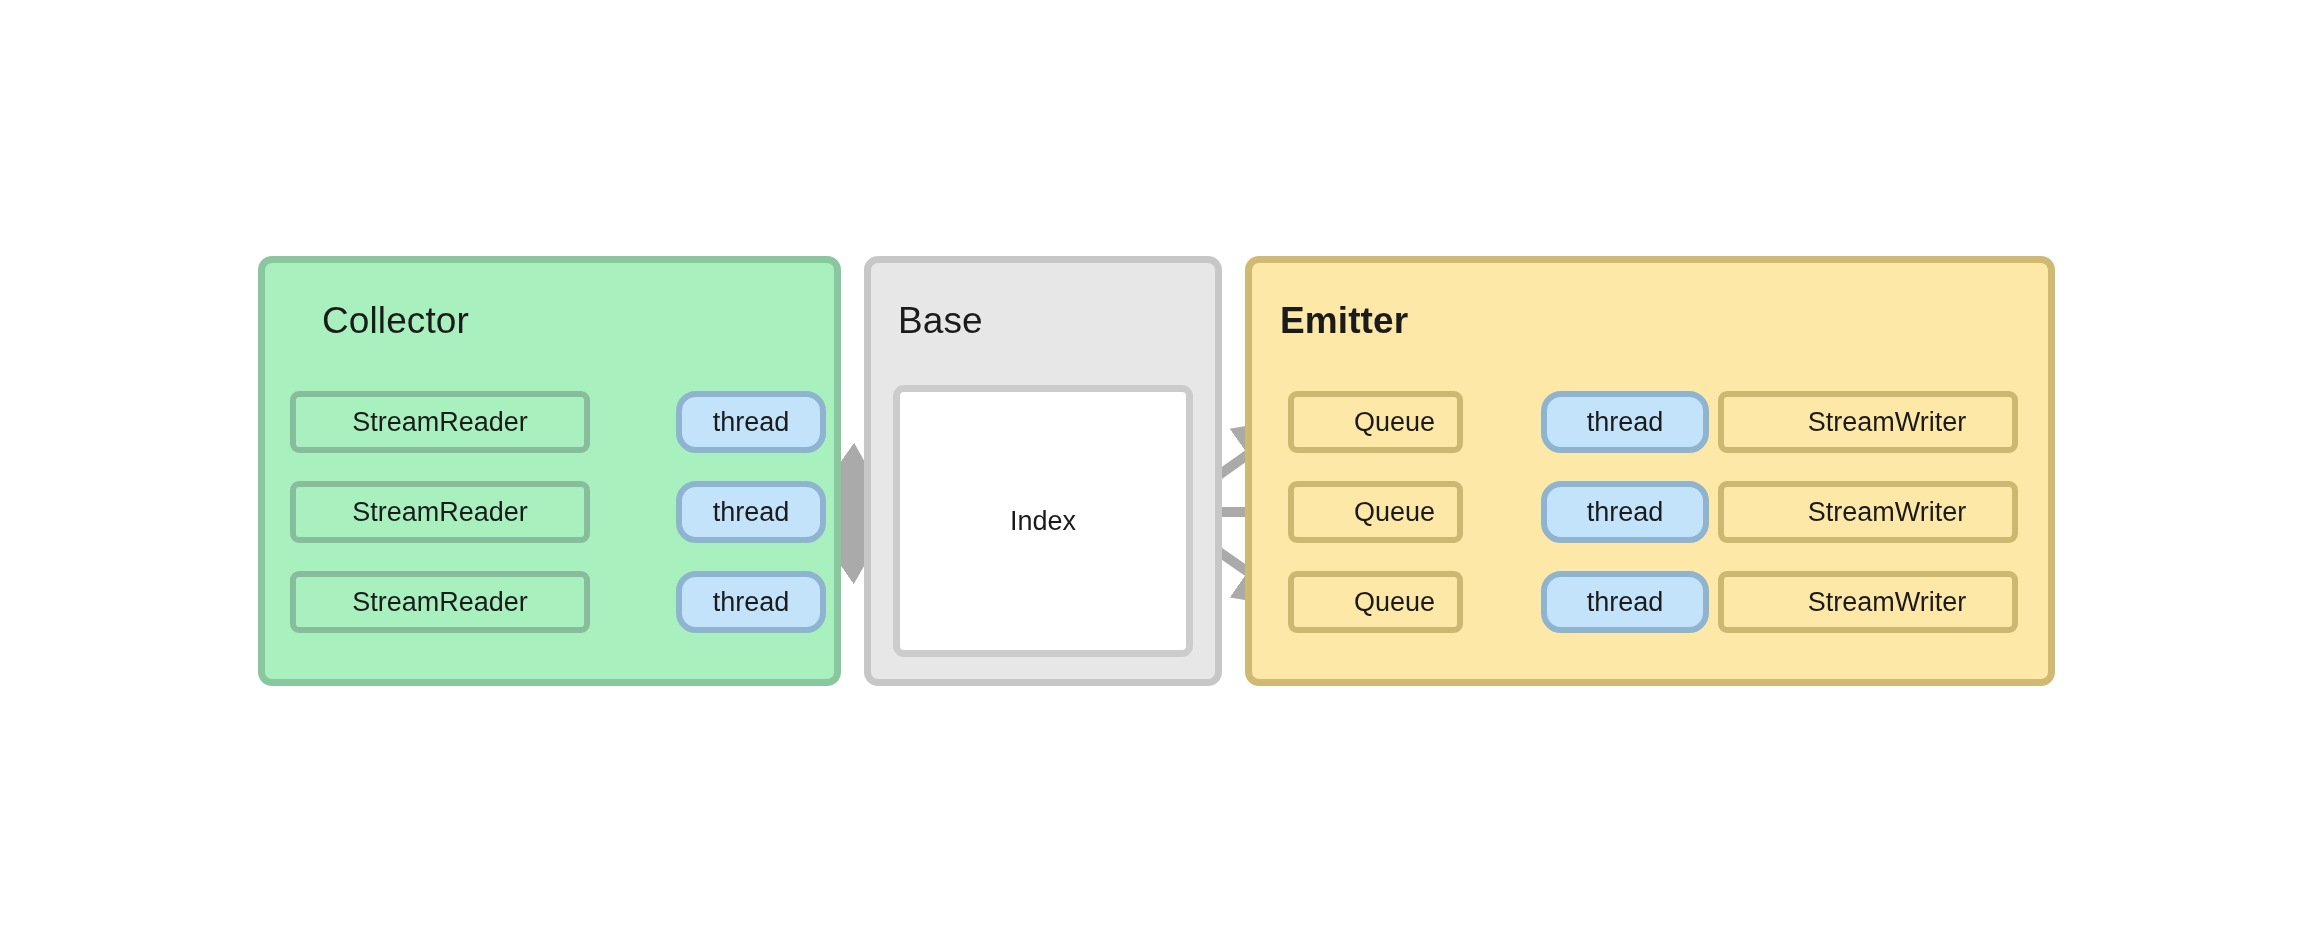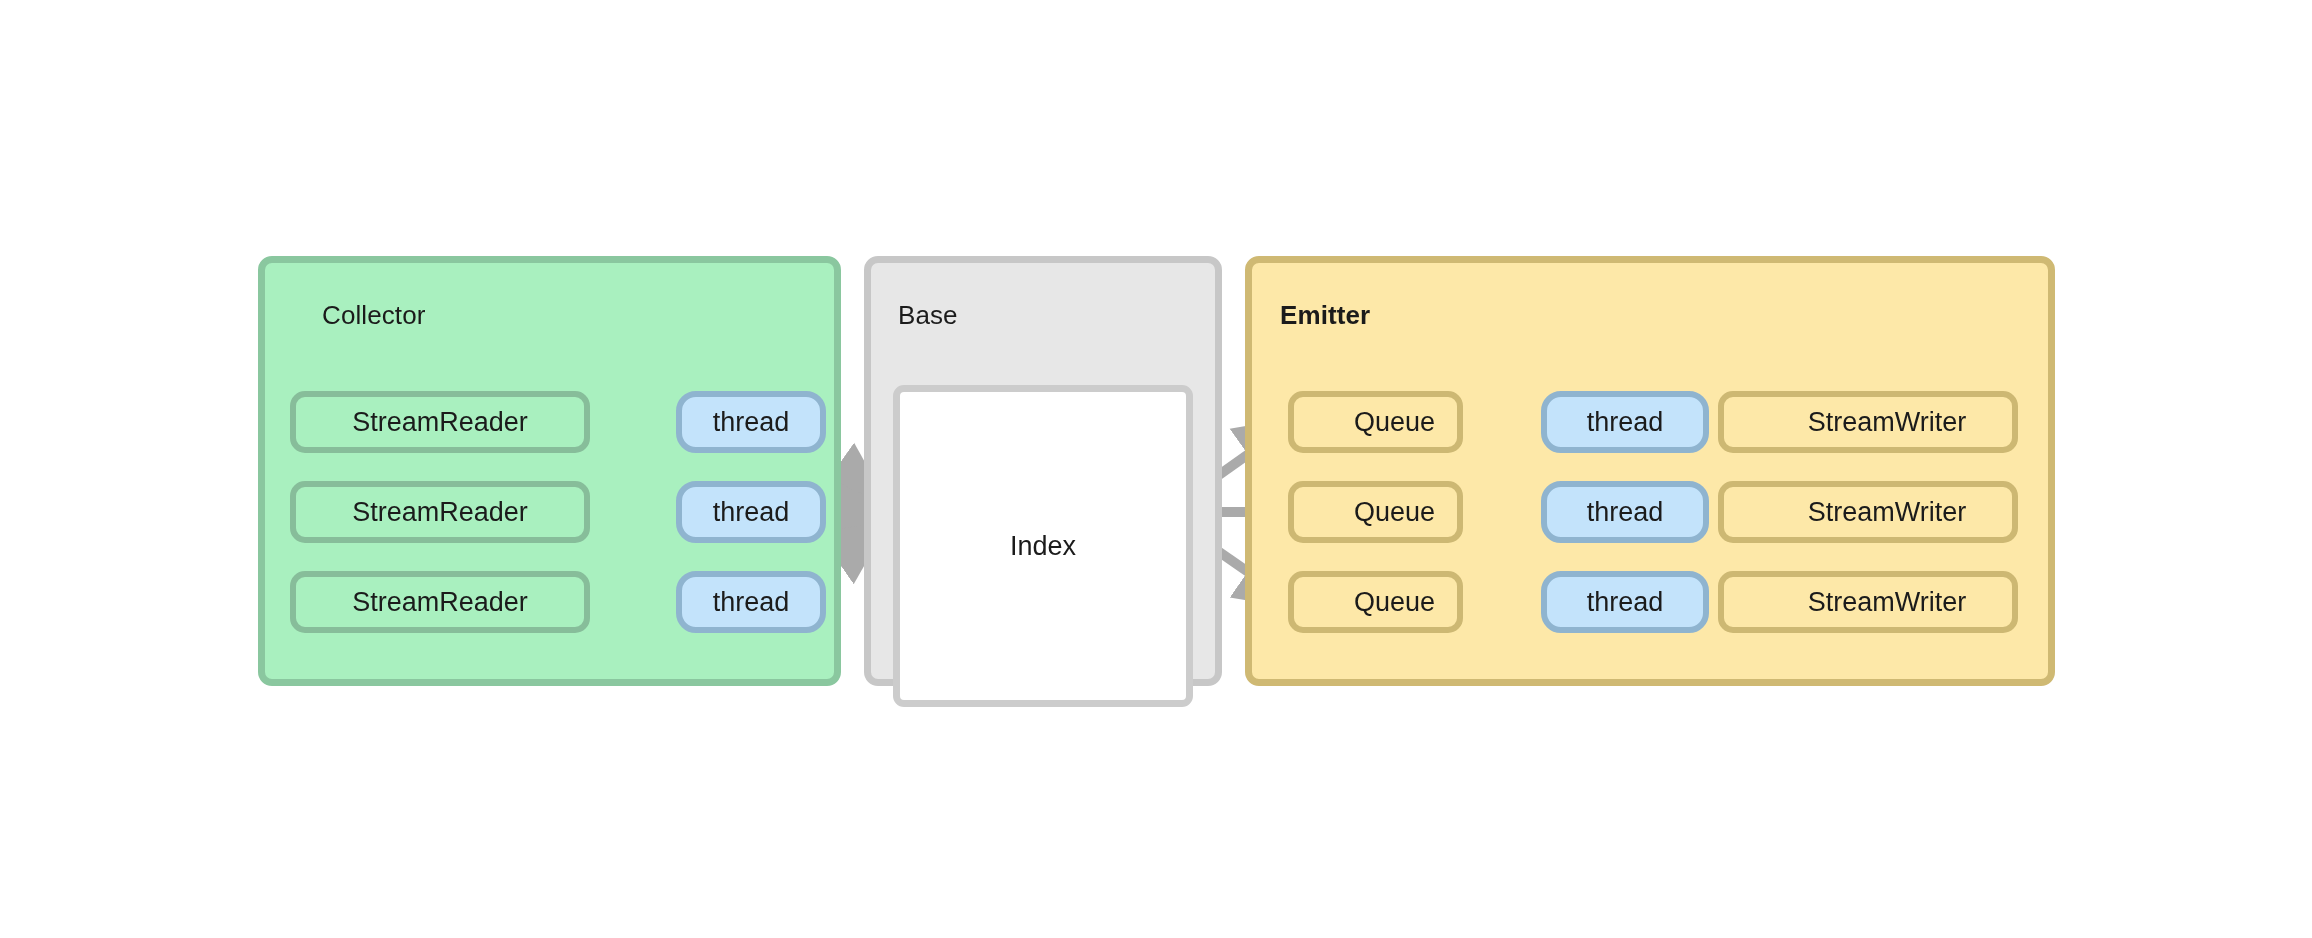--- a/index.html
+++ b/index.html
@@ -26,21 +26,21 @@
   
   .panel {
     position: absolute;
     box-sizing: border-box;
     border-radius: 14px;
     border-style: solid;
     border-width: 7px;
   }
   .panel-title {
     position: absolute;
-    font-size: 26px;
+    font-size: 37px;
     color: #1b1b1b;
     white-space: nowrap;
     letter-spacing: 0.1px;
   }
 
   #panel-collector {
     left: 258px;
     top: 256px;
     width: 583px;
     height: 430px;
@@ -72,21 +72,21 @@
     align-items: center;
     justify-content: center;
     font-size: 27px;
     color: #1b1b1b;
     white-space: nowrap;
     border-style: solid;
   }
 
   .node-rect {
     border-width: 6px;
-    border-radius: 15px;
+    border-radius: 9px;
   }
   .node-green {
     background: #a9f0bf;
     border-color: #87bd9a;
   }
   .node-yellow {
     background: #fde8a8;
     border-color: #cdb873;
     padding-left: 38px;
   }
@@ -202,21 +202,21 @@
   <div class="node node-thread" style="left:640px; top:481px; width:150px; height:62px;">
     <span>thread</span>
   </div>
   <div class="node node-thread" style="left:640px; top:571px; width:150px; height:62px;">
     <span>thread</span>
   </div>
 
   <div class="panel" id="panel-base"></div>
   <div class="panel-title" style="left:898px; top:300px;text-align:right;">Base</div>
 
-  <div class="node node-index" style="left:893px; top:385px; width:300px; height:322px;">
+  <div class="node node-index" style="left:893px; top:385px; width:300px; height:272px;">
     <span>Index</span>
   </div>
 
   <div class="panel" id="panel-emitter"></div>
   <div class="panel-title" style="left:1280px; top:300px;font-weight:bold;">Emitter</div>
 
   <div class="node node-rect node-yellow" style="left:1288px; top:391px; width:175px; height:62px;">
     <span>Queue</span>
   </div>
   <div class="node node-rect node-yellow" style="left:1288px; top:481px; width:175px; height:62px;">

